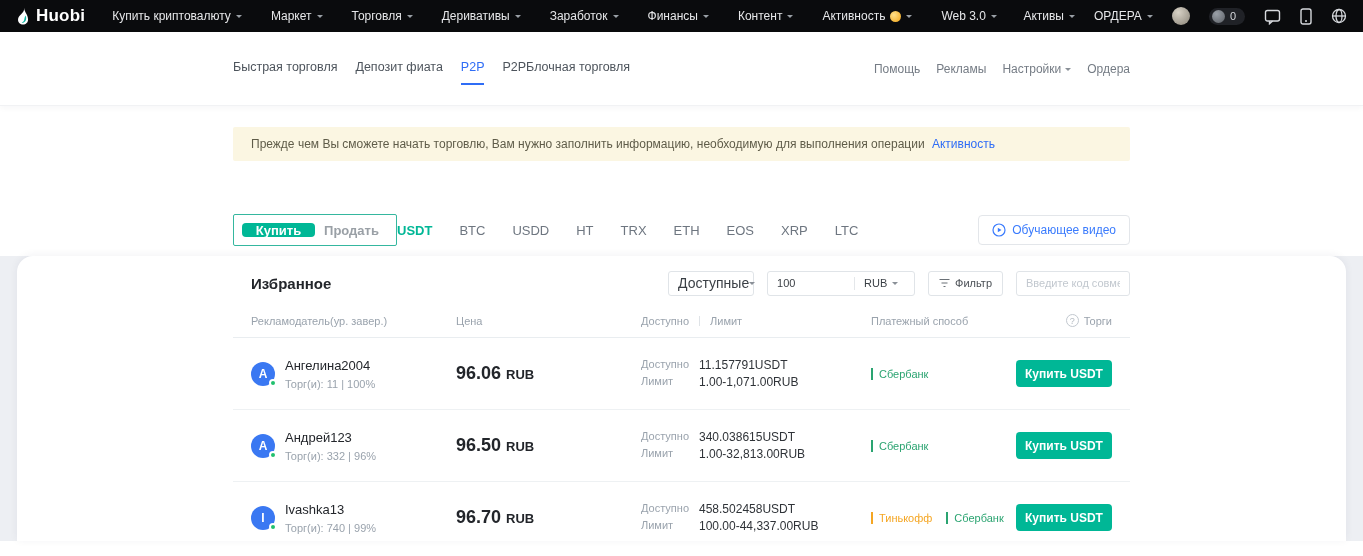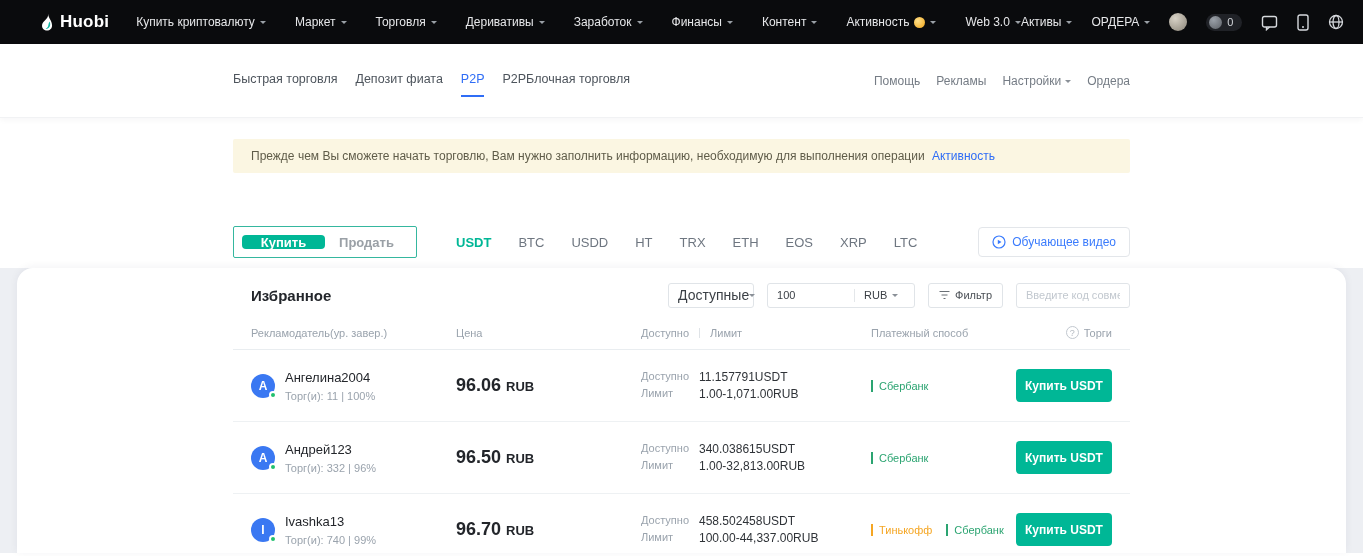--- a/index.html
+++ b/index.html
@@ -3,21 +3,21 @@
 <meta charset="utf-8">
 <style>
   * { margin:0; padding:0; box-sizing:border-box; }
   html,body { width:1363px; height:556px; overflow:hidden; background:#fff;
     font-family:"Liberation Sans","DejaVu Sans",sans-serif; }
   a { text-decoration:none; color:inherit; cursor:pointer; }
   button { font-family:inherit; cursor:pointer; }
   .container { width:897px; margin:0 auto; }
 
   
-  .topnav { height:44px; background:#0a0b0d; display:flex; align-items:center; padding:0 40px; }
+  .topnav { height:32px; background:#0a0b0d; display:flex; align-items:center; padding:0 16px; }
   .brand { display:flex; align-items:center; gap:6px; }
   .brand-text { font-size:17px; font-weight:bold; color:#fff; letter-spacing:.2px; }
   .tn-items { display:flex; align-items:center; gap:29px; margin-left:27px; }
   .tn-item { font-size:12px; color:#e6e7e9; display:flex; align-items:center; gap:5px; white-space:nowrap; }
   .caret { width:0; height:0; border:3.5px solid transparent; border-top-color:#9aa0a6; display:inline-block; margin-top:4px; }
   .caret.dark { border-top-color:#8a9097; }
   .tn-right { margin-left:auto; display:flex; align-items:center; gap:19px; }
   .coin-badge { width:11px; height:11px; border-radius:50%; display:inline-block;
     background:radial-gradient(circle at 35% 35%, #ffe08a, #f2a516); }
   .avatar-circle { width:18px; height:18px; border-radius:50%; display:inline-block; cursor:pointer;
@@ -36,24 +36,24 @@
   .sub-tab.active { color:#2f6df6; border-bottom-color:#2f6df6; }
   .sub-links { display:flex; gap:16px; align-items:center; }
   .sub-link { font-size:12px; color:#757c85; display:flex; align-items:center; gap:4px; }
 
   
   .notice { margin-top:21px; background:#fbf6e2; padding:10px 18px; font-size:12px; color:#5f5c49; border-radius:2px; }
   .notice-link { color:#2f6df6; margin-left:4px; }
 
   
   .trade-row { margin-top:53px; display:flex; align-items:center; }
-  .toggle { display:flex; border:1px solid #35b79f; border-radius:2px; padding:8px; width:184px; height:32px; background:#fff; }
+  .toggle { display:flex; border:1px solid #35b79f; border-radius:2px; padding:8px; width:164px; height:32px; background:#fff; }
   .toggle-btn { flex:1; border:none; background:transparent; font-size:13px; font-weight:bold; color:#9aa0a6; border-radius:4px; }
   .toggle-btn.active { background:#00b796; color:#fff; }
-  .coins { display:flex; gap:27px; margin-left:39px; align-items:center; }
+  .coins { display:flex; gap:27px; align-items:center; }
   .coin { font-size:13px; color:#6e7680; }
   .coin.active { color:#00b796; font-weight:bold; }
   .video-btn { margin-left:auto; height:30px; display:flex; align-items:center; gap:6px; padding:0 13px;
     background:#fff; border:1px solid #e3e6ea; border-radius:4px; font-size:12px; color:#3a7bfd; }
 
   
   .card-bg { margin-top:10px; background:#edeff3; padding:0 17px; }
   .card { background:#fff; border-radius:16px 16px 0 0; height:285px; overflow:hidden;
     box-shadow:0 -1px 8px rgba(31,42,61,.06); }
   .card-inner { padding-top:10px; }
@@ -92,21 +92,21 @@
   .adv-stats { font-size:11px; color:#9aa3ad; margin-top:5px; }
   .price-cell { display:flex; align-items:baseline; gap:5px; }
   .price-val { font-size:18px; font-weight:bold; color:#22252a; }
   .price-cur { font-size:13px; font-weight:bold; color:#22252a; }
   .al-line { display:flex; font-size:12px; margin:3px 0; }
   .al-label { width:58px; color:#9aa3ad; font-size:11px; }
   .al-value { color:#2f3338; }
   .pays { display:flex; gap:14px; align-items:center;text-align:center; }
   .pay { font-size:11px; border-left:2px solid; padding-left:6px; line-height:12px; }
   .actions { justify-self:end; }
-  .buy-btn { width:96px; height:33px; background:#00b796; border:none; border-radius:4px;
+  .buy-btn { width:96px; height:27px; background:#00b796; border:none; border-radius:4px;
     color:#fff; font-size:12px; font-weight:bold; }
 </style>
 </head>
 <body>
 
 <header class="topnav">
   <a class="brand">
     <span style="display:inline-flex;">
       <svg viewBox="0 0 16 20" width="14" height="18">
         <path d="M9.2 0.5 C9.6 4.2 7.9 5.9 6.1 7.6 C4.2 9.4 2.3 11.4 2.3 14.2 C2.3 17.6 5 19.6 8 19.6 C11.4 19.6 13.8 17.3 13.8 13.9 C13.8 8.3 9.6 5.8 9.2 0.5 Z" fill="#ffffff"></path>

